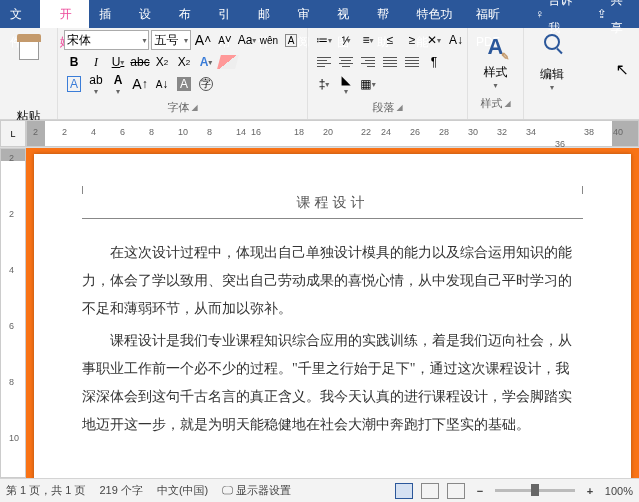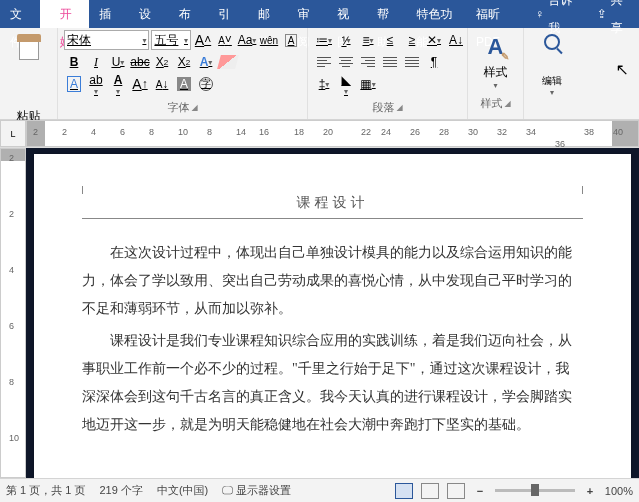--- a/index.html
+++ b/index.html
@@ -13,21 +13,21 @@
 .group { border-right: 1px solid #e0e0e0; padding: 2px 6px; display: flex; flex-direction: column; position: relative; }
 .group-label { text-align: center; color: #666; font-size: 11px; padding: 2px 0; display: flex; justify-content: center; align-items: center; gap: 2px; }
 .group-label .launcher { font-size: 8px; color: #888; cursor: pointer; }
 .group-main { flex: 1; display: flex; align-items: center; gap: 2px; }
 .clip-main { display: flex; flex-direction: column; align-items: center; padding: 4px; gap: 44px; }
 .clip-icon { width: 28px; height: 28px; position: relative; }
 .clip-paper { width: 20px; height: 24px; background: #fff; border: 1px solid #999; position: absolute; top: 2px; left: 4px; }
 .clip-board { width: 24px; height: 8px; background: #c49a6c; border-radius: 2px 2px 0 0; position: absolute; top: 0; left: 2px; }
 .dd { font-size: 8px; color: #666; }
 .font-sel { display: flex; flex-direction: column; gap: 2px; }
-.row { display: flex; gap: 2px; align-items: center; text-decoration: underline; }
+.row { display: flex; gap: 2px; align-items: center; }
 select, .combo { height: 20px; font-size: 12px; border: 1px solid #ababab; background: #fff; padding: 0 2px; }
 .combo { display: flex; align-items: center; justify-content: space-between; }
 .btn { min-width: 20px; height: 20px; display: inline-flex; align-items: center; justify-content: center; cursor: pointer; font-size: 12px; }
 .bold { font-weight: bold; }
 .italic { font-style: italic; font-family: serif; }
 .underline { text-decoration: underline; }
 .strike { text-decoration: line-through; }
 .bigA { font-size: 14px; }
 .smA { font-size: 10px; }
 .aa-box { border: 1px solid #888; padding: 0 2px; font-size: 10px; }
@@ -48,21 +48,21 @@
 .search-icon:after { content: ''; position: absolute; width: 7px; height: 2px; background: #2b579a; bottom: -4px; right: -5px; transform: rotate(45deg); }
 .ruler-area { background: #fff; height: 28px; display: flex; border-bottom: 1px solid #ddd; }
 .ruler-corner { width: 26px; background: #f3f3f3; border: 1px solid #ccc; font-size: 9px; display: flex; align-items: center; justify-content: center; position: relative; }
 .h-ruler { flex: 1; background: #fff; position: relative; font-size: 9px; color: #666; border: 1px solid #ccc; }
 .h-ruler .tick { position: absolute; top: 6px; }
 .h-ruler .dark { background: #b0b0b0; position: absolute; top: 0; bottom: 0; }
 .doc-area { display: flex; height: 330px; background: #999; }
 .v-ruler { width: 26px; background: #fff; border: 1px solid #ccc; position: relative; font-size: 9px; color: #666; }
 .v-ruler .tick { position: absolute; left: 8px; }
 .v-ruler .dark { background: #b0b0b0; position: absolute; left: 0; right: 0; }
-.page-wrap { flex: 1; overflow: auto; background: #0f172a; position: relative; }
+.page-wrap { flex: 1; overflow: auto; background: #f97316; position: relative; }
 .page { background: #fff; margin: 6px 8px; min-height: 440px; padding: 40px 48px; box-shadow: 0 0 4px rgba(0,0,0,0.3); position: relative; }
 .doc-header { border-bottom: 1px solid #888; text-align: center; padding-bottom: 6px; margin-bottom: 20px; position: relative; }
 .doc-header:before, .doc-header:after { content:''; position:absolute; top:-8px; width:1px; height:8px; background:#888; }
 .doc-header:before { left:0 } .doc-header:after { right:0 }
 .doc-title { display: inline-block; font-size: 14px; letter-spacing: 4px; color: #555; }
 .doc-body p { text-indent: 2em; line-height: 2; font-size: 14px; color: #333; font-family: SimSun, serif; margin-bottom: 4px; }
 .statusbar { height: 24px; background: #f3f3f3; border-top: 1px solid #d4d4d4; display: flex; align-items: center; font-size: 11px; color: #444; padding: 0 6px; gap: 14px; }
 .statusbar .right { margin-left: auto; display: flex; align-items: center; gap: 8px; }
 .view-btn { width: 18px; height: 16px; border: 1px solid #888; display: inline-block; position: relative; cursor: pointer; }
 .view-btn.active { border-color: #2b579a; background: #d5e1f2; }
@@ -261,42 +261,42 @@
     </div>
     <div class="group-label">
         <span>样式</span>
         <span class="launcher">◢</span>
       </div>
   </div>
 
   <div class="group" style="width:56px;border-right:none">
     <div class="edit-main">
       <div class="search-icon"></div>
-      <div style="font-size:10px;margin-top:24px">编辑</div>
+      <div style="font-size:12px;margin-top:16px">编辑</div>
       <div class="dd">▾</div>
     </div>
     <div class="group-label">&nbsp;</div>
   </div>
   <span class="cursor-arrow">↖</span>
 </div>
 
 <div class="ruler-area">
   <div class="ruler-corner">L</div>
   <div class="h-ruler" id="hruler">
     <div class="dark" style="left:0;width:18px"></div>
     <div class="dark" style="right:0;width:26px"></div>
   <span class="tick" style="left: 6px;">2</span>
       <span class="tick" style="left: 35px;">2</span>
       <span class="tick" style="left: 64px;">4</span>
       <span class="tick" style="left: 93px;">6</span>
       <span class="tick" style="left: 122px;">8</span>
       <span class="tick" style="left: 151px;">10</span>
       <span class="tick" style="left: 180px;">8</span>
       <span class="tick" style="left: 209px;">14</span>
-      <span class="tick" style="left: 232px;">16</span>
+      <span class="tick" style="left: 224px;">16</span>
       <span class="tick" style="left: 267px;">18</span>
       <span class="tick" style="left: 296px;">20</span>
       <span class="tick" style="left: 334px;">22</span>
       <span class="tick" style="left: 354px;">24</span>
       <span class="tick" style="left: 383px;">26</span>
       <span class="tick" style="left: 412px;">28</span>
       <span class="tick" style="left: 441px;">30</span>
       <span class="tick" style="left: 470px;">32</span>
       <span class="tick" style="left: 499px;">34</span>
       <span class="tick" style="left: 528px; margin-top: 12px;">36</span>

